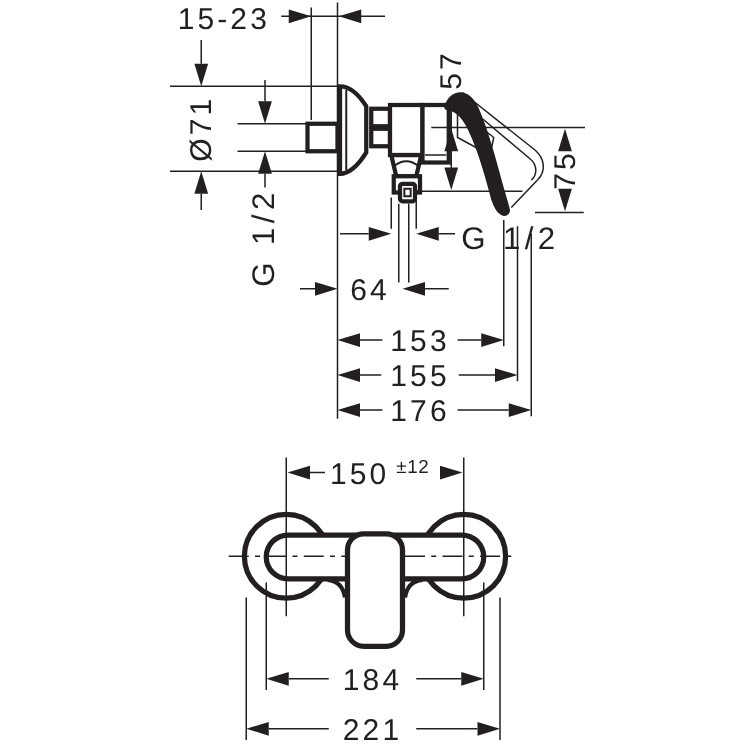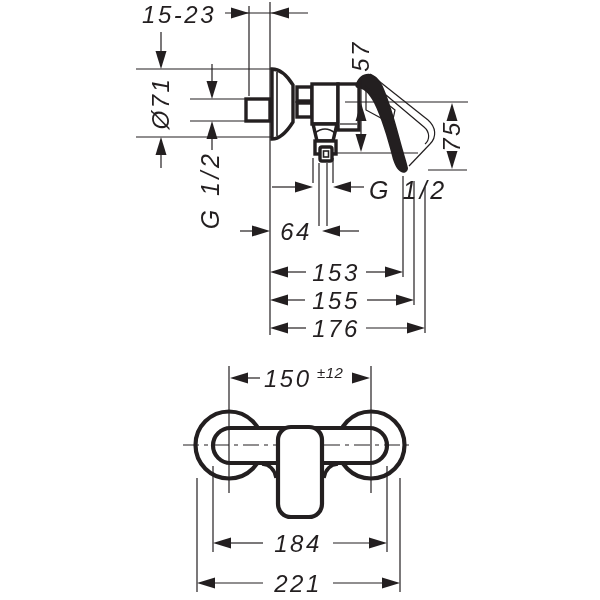--- a/index.html
+++ b/index.html
@@ -1,16 +1,16 @@
 <!DOCTYPE html>
 <html><head>
 <meta charset="utf-8">
 <style>
   html,body{margin:0;padding:0;background:#ffffff;}
-  .stage{width:600px;height:600px;position:relative;background:#fff;overflow:hidden;font-style:italic;}
+  .stage{width:600px;height:600px;position:relative;background:#fff;overflow:hidden;}
   svg{display:block;font-family:"Liberation Sans","DejaVu Sans",sans-serif;}
   text{fill:#231f20;}
   .dim-num{font-size:24px;letter-spacing:2.5px;}
   .dim-num-sm{font-size:15px;letter-spacing:0.5px;}
   .thread{font-size:25px;letter-spacing:3.5px;}
   .thin{stroke:#231f20;stroke-width:1.2;fill:none;}
   .thin2{stroke:#231f20;stroke-width:1.6;fill:none;}
   .thick{stroke:#231f20;stroke-width:3.4;fill:#ffffff;}
   .thick-n{stroke:#231f20;stroke-width:3.4;fill:none;}
   .thick4{stroke:#231f20;stroke-width:4.2;fill:#ffffff;}

